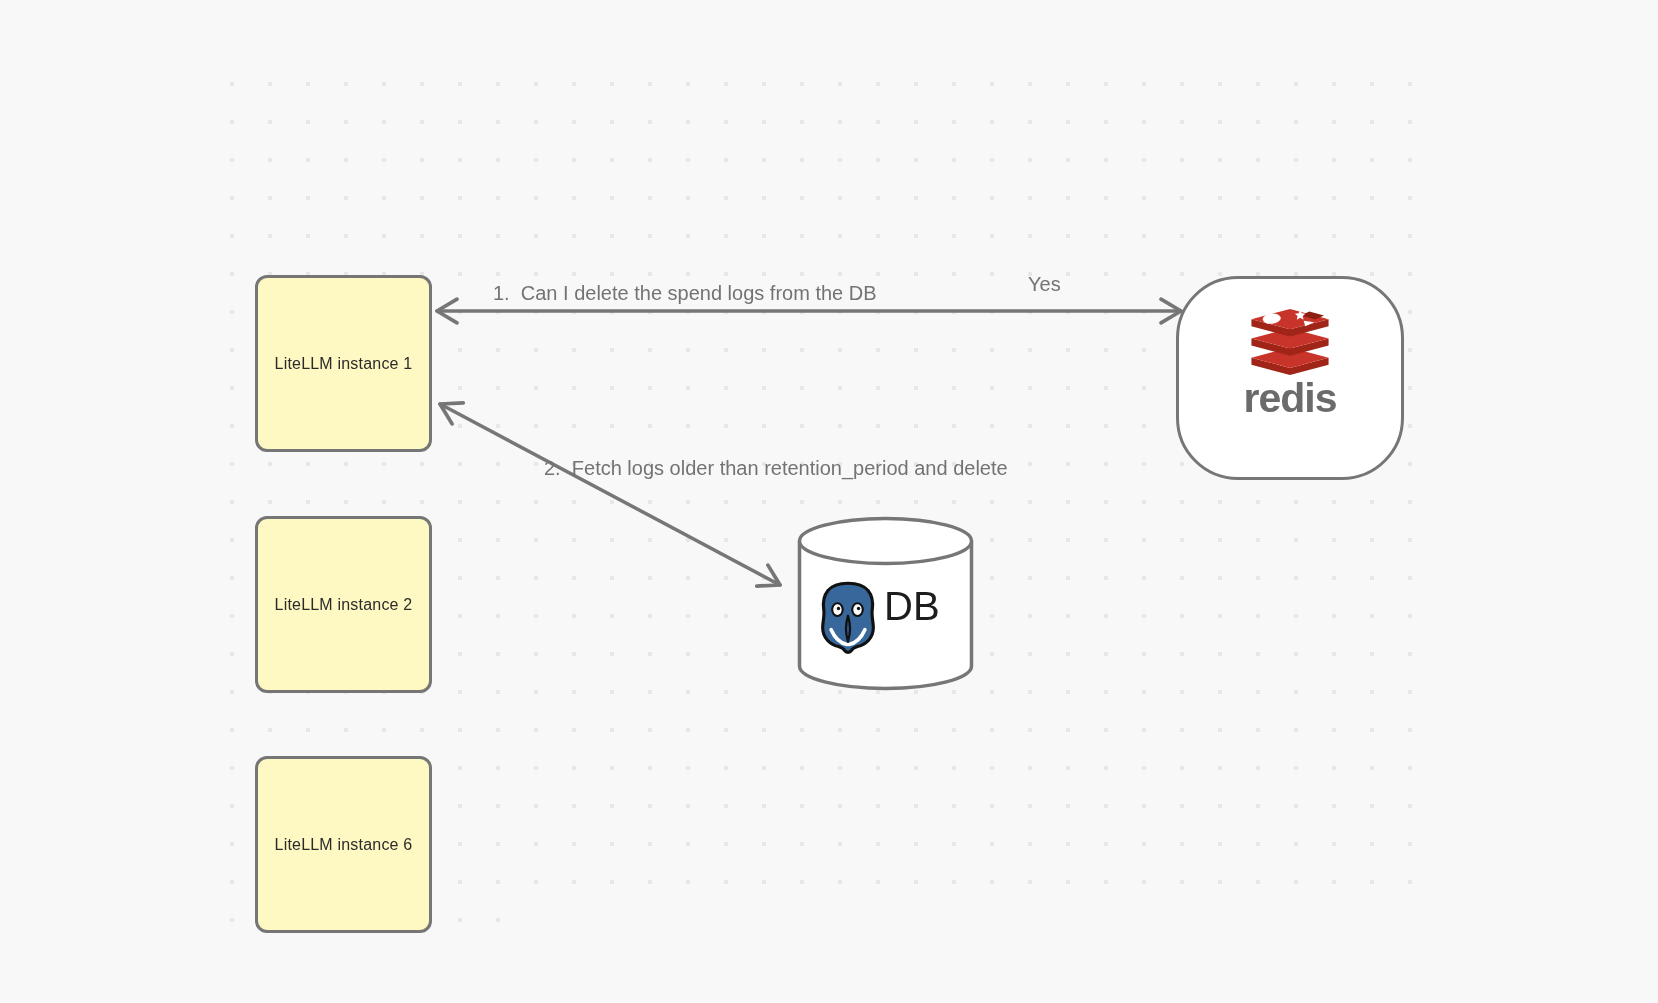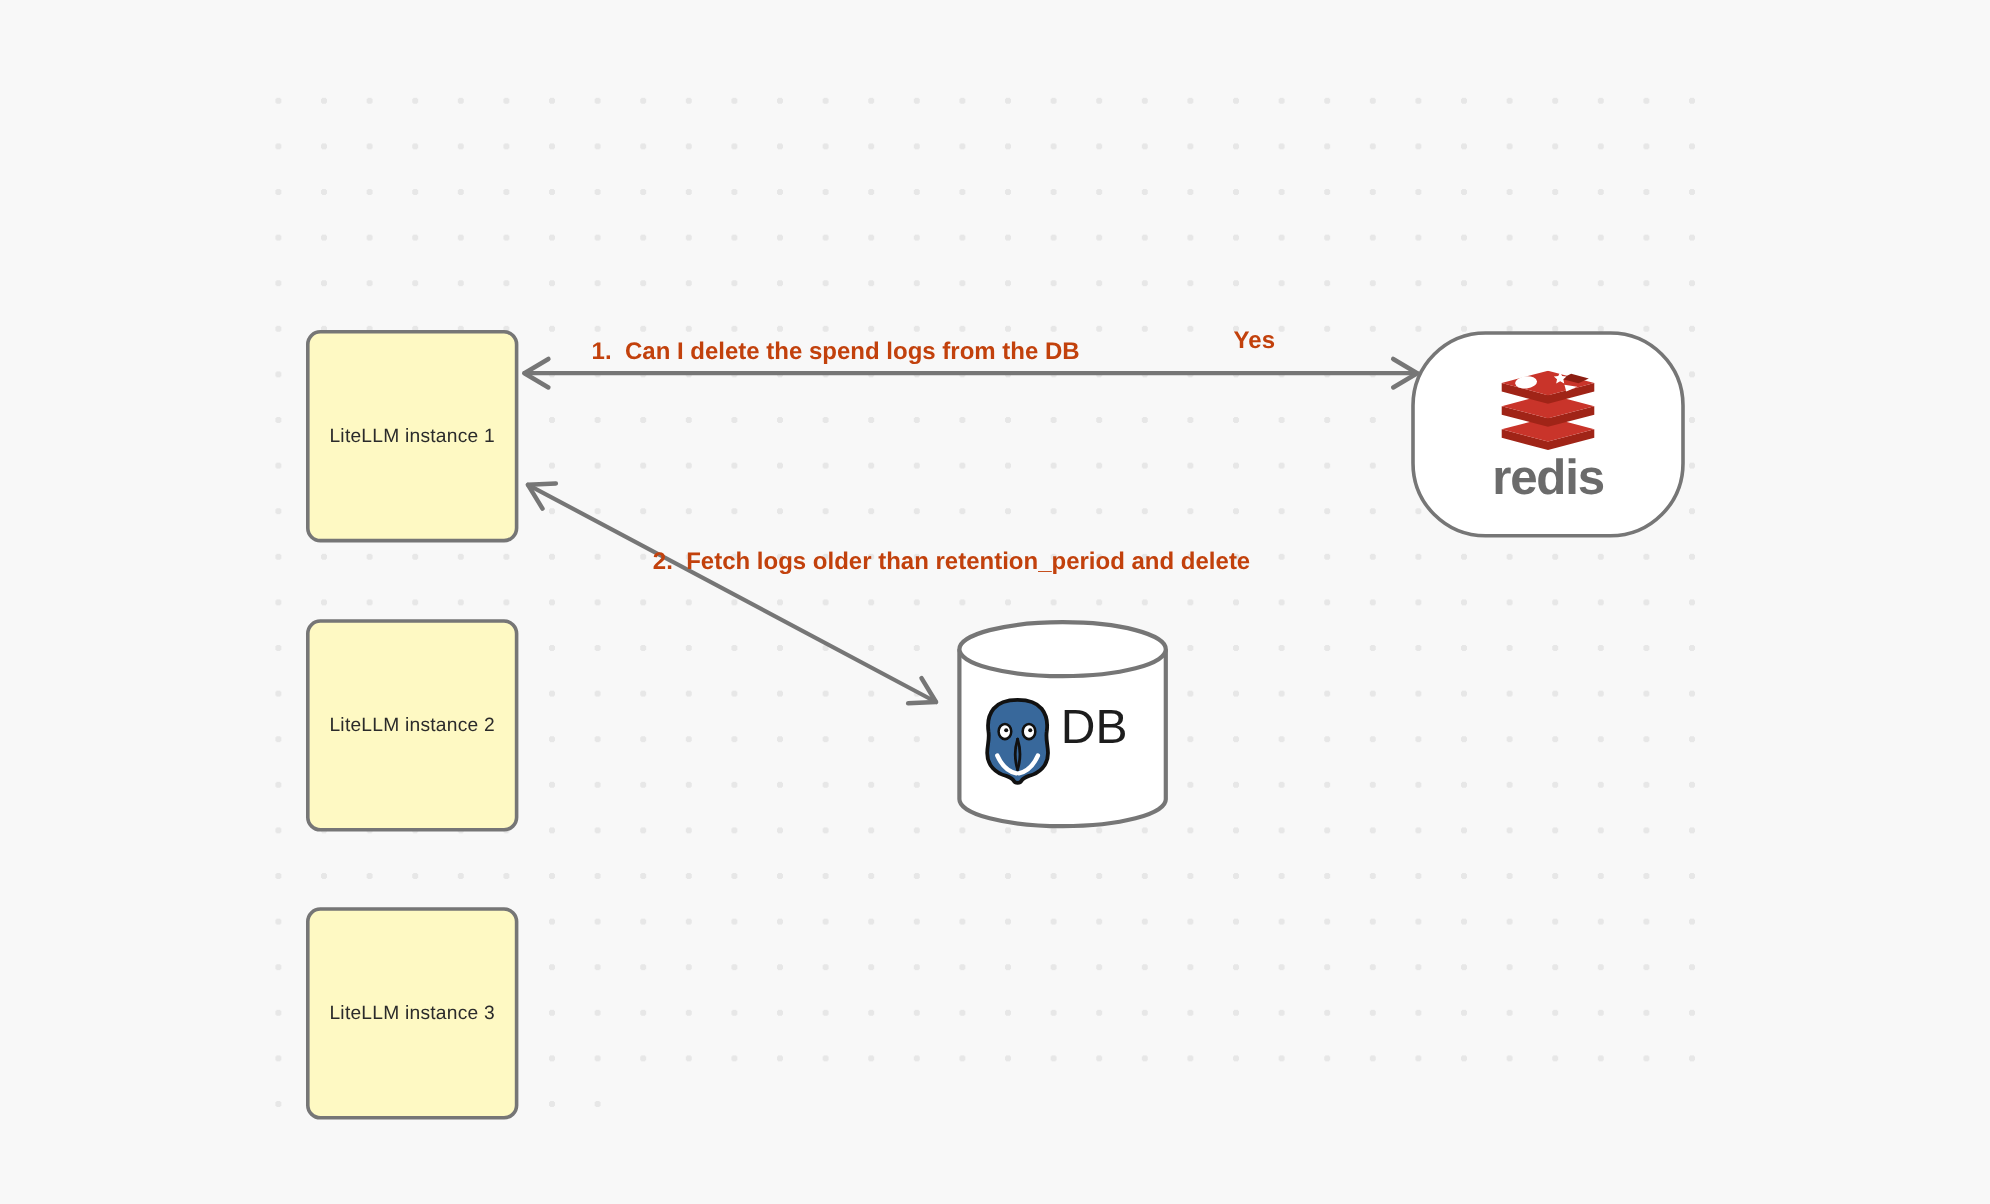--- a/index.html
+++ b/index.html
@@ -29,21 +29,21 @@
     border-radius:12px;
     display:flex;align-items:center;justify-content:center;
     box-sizing:border-box;
   }
   .inst-label{
     font-size:16px;color:#2b2b2b;letter-spacing:.2px;
   }
 
   .redis-node{
     position:absolute;
-    left:1176px;top:276px;width:228px;height:172px;
+    left:1176px;top:276px;width:228px;height:204px;
     background:#ffffff;
     border:3.5px solid #767676;
     border-radius:62px;
     box-sizing:border-box;
     display:flex;flex-direction:column;align-items:center;
     padding-top:30px;
   }
   .redis-word{
     font-size:41px;font-weight:700;line-height:1;
     color:#6b6b6b;letter-spacing:-1px;margin-top:2px;
@@ -55,40 +55,40 @@
   .db-word{
     position:absolute;left:87px;top:70px;
     font-size:40px;line-height:1;color:#1d1d1d;font-weight:400;
   }
 
   .arrows{position:absolute;left:0;top:0;pointer-events:none;}
   .arrows g{pointer-events:stroke;}
 
   .edge-label{
     position:absolute;
-    font-size:20px;font-weight:700;color:#c2410c;
+    font-size:20px;font-weight:400;color:#737373;
     white-space:pre;line-height:24px;
   }
 </style>
 </head>
 <body>
 
 <div class="canvas">
 
   <div class="dots dots-main"></div>
   <div class="dots dots-tail"></div>
 
   <div class="inst-box" style="top:275px">
     <span class="inst-label">LiteLLM instance 1</span>
   </div>
   <div class="inst-box" style="top:516px">
     <span class="inst-label">LiteLLM instance 2</span>
   </div>
   <div class="inst-box" style="top:756px">
-    <span class="inst-label">LiteLLM instance 3</span>
+    <span class="inst-label">LiteLLM instance 6</span>
   </div>
 
   <div class="redis-node">
     <svg class="redis-logo" width="82" height="67" viewBox="0 0 80 66">
 
       <path d="M2 48 L2 55 L40 65 L78 55 L78 48 L40 58 Z" fill="#a02417"></path>
       <path d="M40 38 L78 48 L40 58 L2 48 Z" fill="#c9342a"></path>
 
       <path d="M2 29 L2 36 L40 46 L78 36 L78 29 L40 39 Z" fill="#a02417"></path>
       <path d="M40 19 L78 29 L40 39 L2 29 Z" fill="#c9342a"></path>

